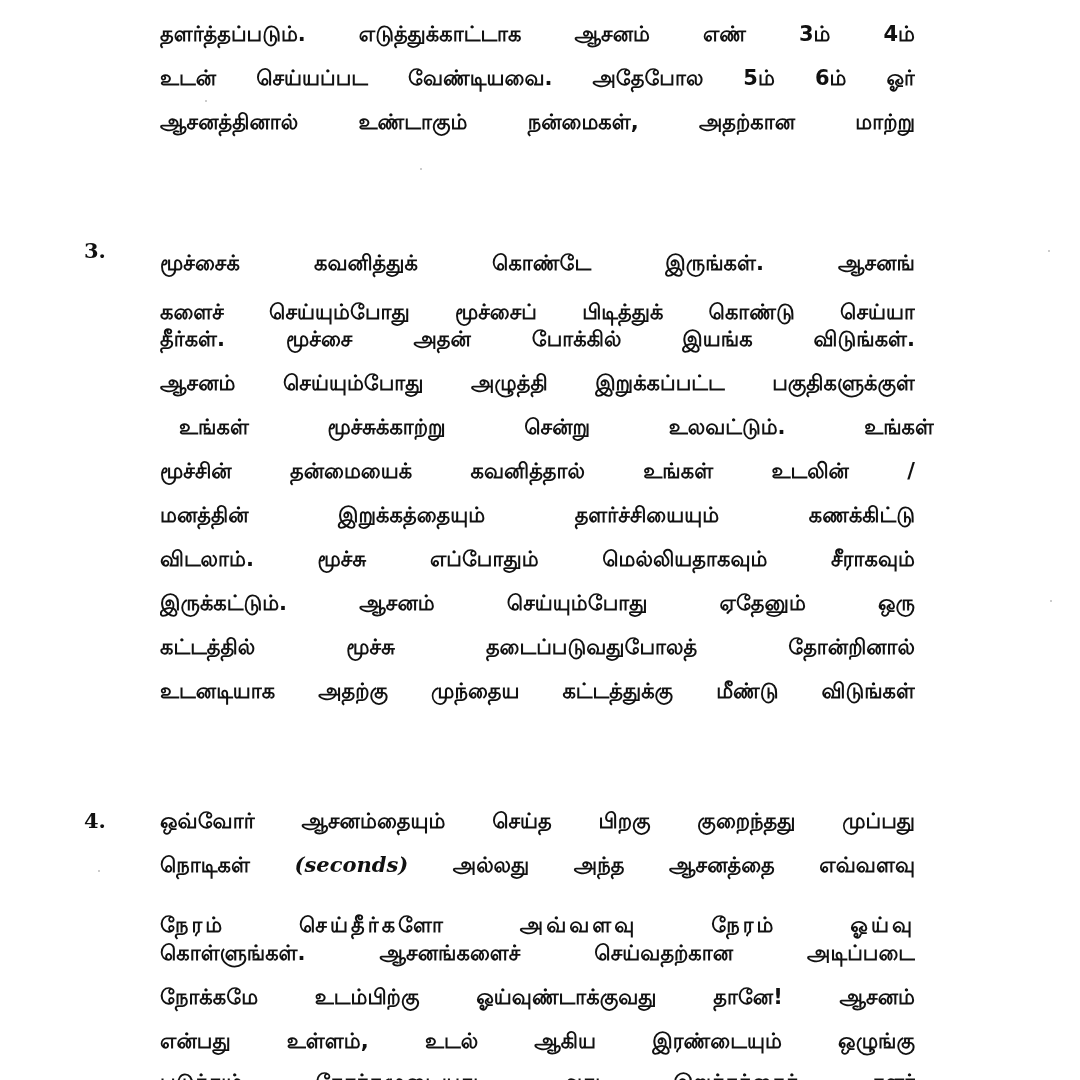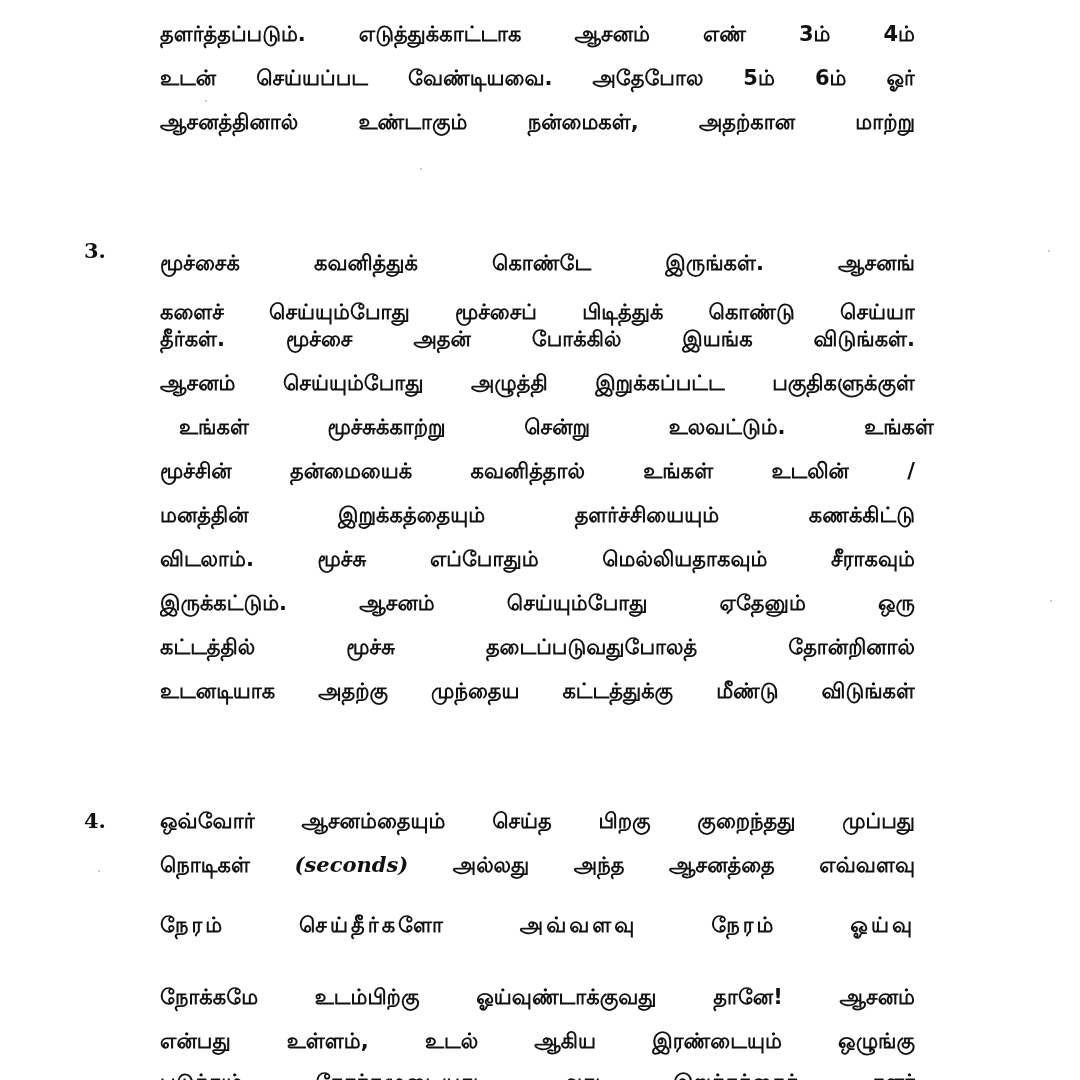--- a/index.html
+++ b/index.html
@@ -81,20 +81,21 @@
   <div class="line" style="top:585px;">இருக்கட்டும். ஆசனம் செய்யும்போது ஏதேனும் ஒரு</div>
   <div class="line" style="top:629px;">கட்டத்தில் மூச்சு தடைப்படுவதுபோலத் தோன்றினால்</div>
   <div class="line" style="top:673px;">உடனடியாக அதற்கு முந்தைய கட்டத்துக்கு மீண்டு விடுங்கள்</div>
 
   <div class="num" style="top:803px;">4.</div>
   <div class="line" style="top:803px;">ஒவ்வோர் ஆசனம்தையும் செய்த பிறகு குறைந்தது முப்பது</div>
   <div class="line" style="top:847px;">
     <span>நொடிகள் </span><span class="en">(seconds)</span><span> அல்லது அந்த ஆசனத்தை எவ்வளவு</span>
   </div>
   <div class="line" style="top:891px; letter-spacing:3px;margin-top:16px;">நேரம் செய்தீர்களோ அவ்வளவு நேரம் ஓய்வு</div>
+  <div class="line" style="top:935px;">கொள்ளுங்கள். ஆசனங்களைச் செய்வதற்கான அடிப்படை</div>
   <div class="line" style="top:979px;">நோக்கமே உடம்பிற்கு ஓய்வுண்டாக்குவது தானே! ஆசனம்</div>
   <div class="line" style="top:1023px;">என்பது உள்ளம், உடல் ஆகிய இரண்டையும் ஒழுங்கு</div>
   <div class="line" style="top:1064px;">படுத்தும் நோக்கமுடையது. அது இறுக்கத்தைத் தளர்</div>
 
   <span class="faint-dot" style="left:205px; top:100px;"></span>
   <span class="faint-dot" style="left:420px; top:168px;"></span>
   <span class="faint-dot" style="left:1048px; top:250px;"></span>
   <span class="faint-dot" style="left:1050px; top:600px;"></span>
   <span class="faint-dot" style="left:98px; top:870px;"></span>
 </div>

